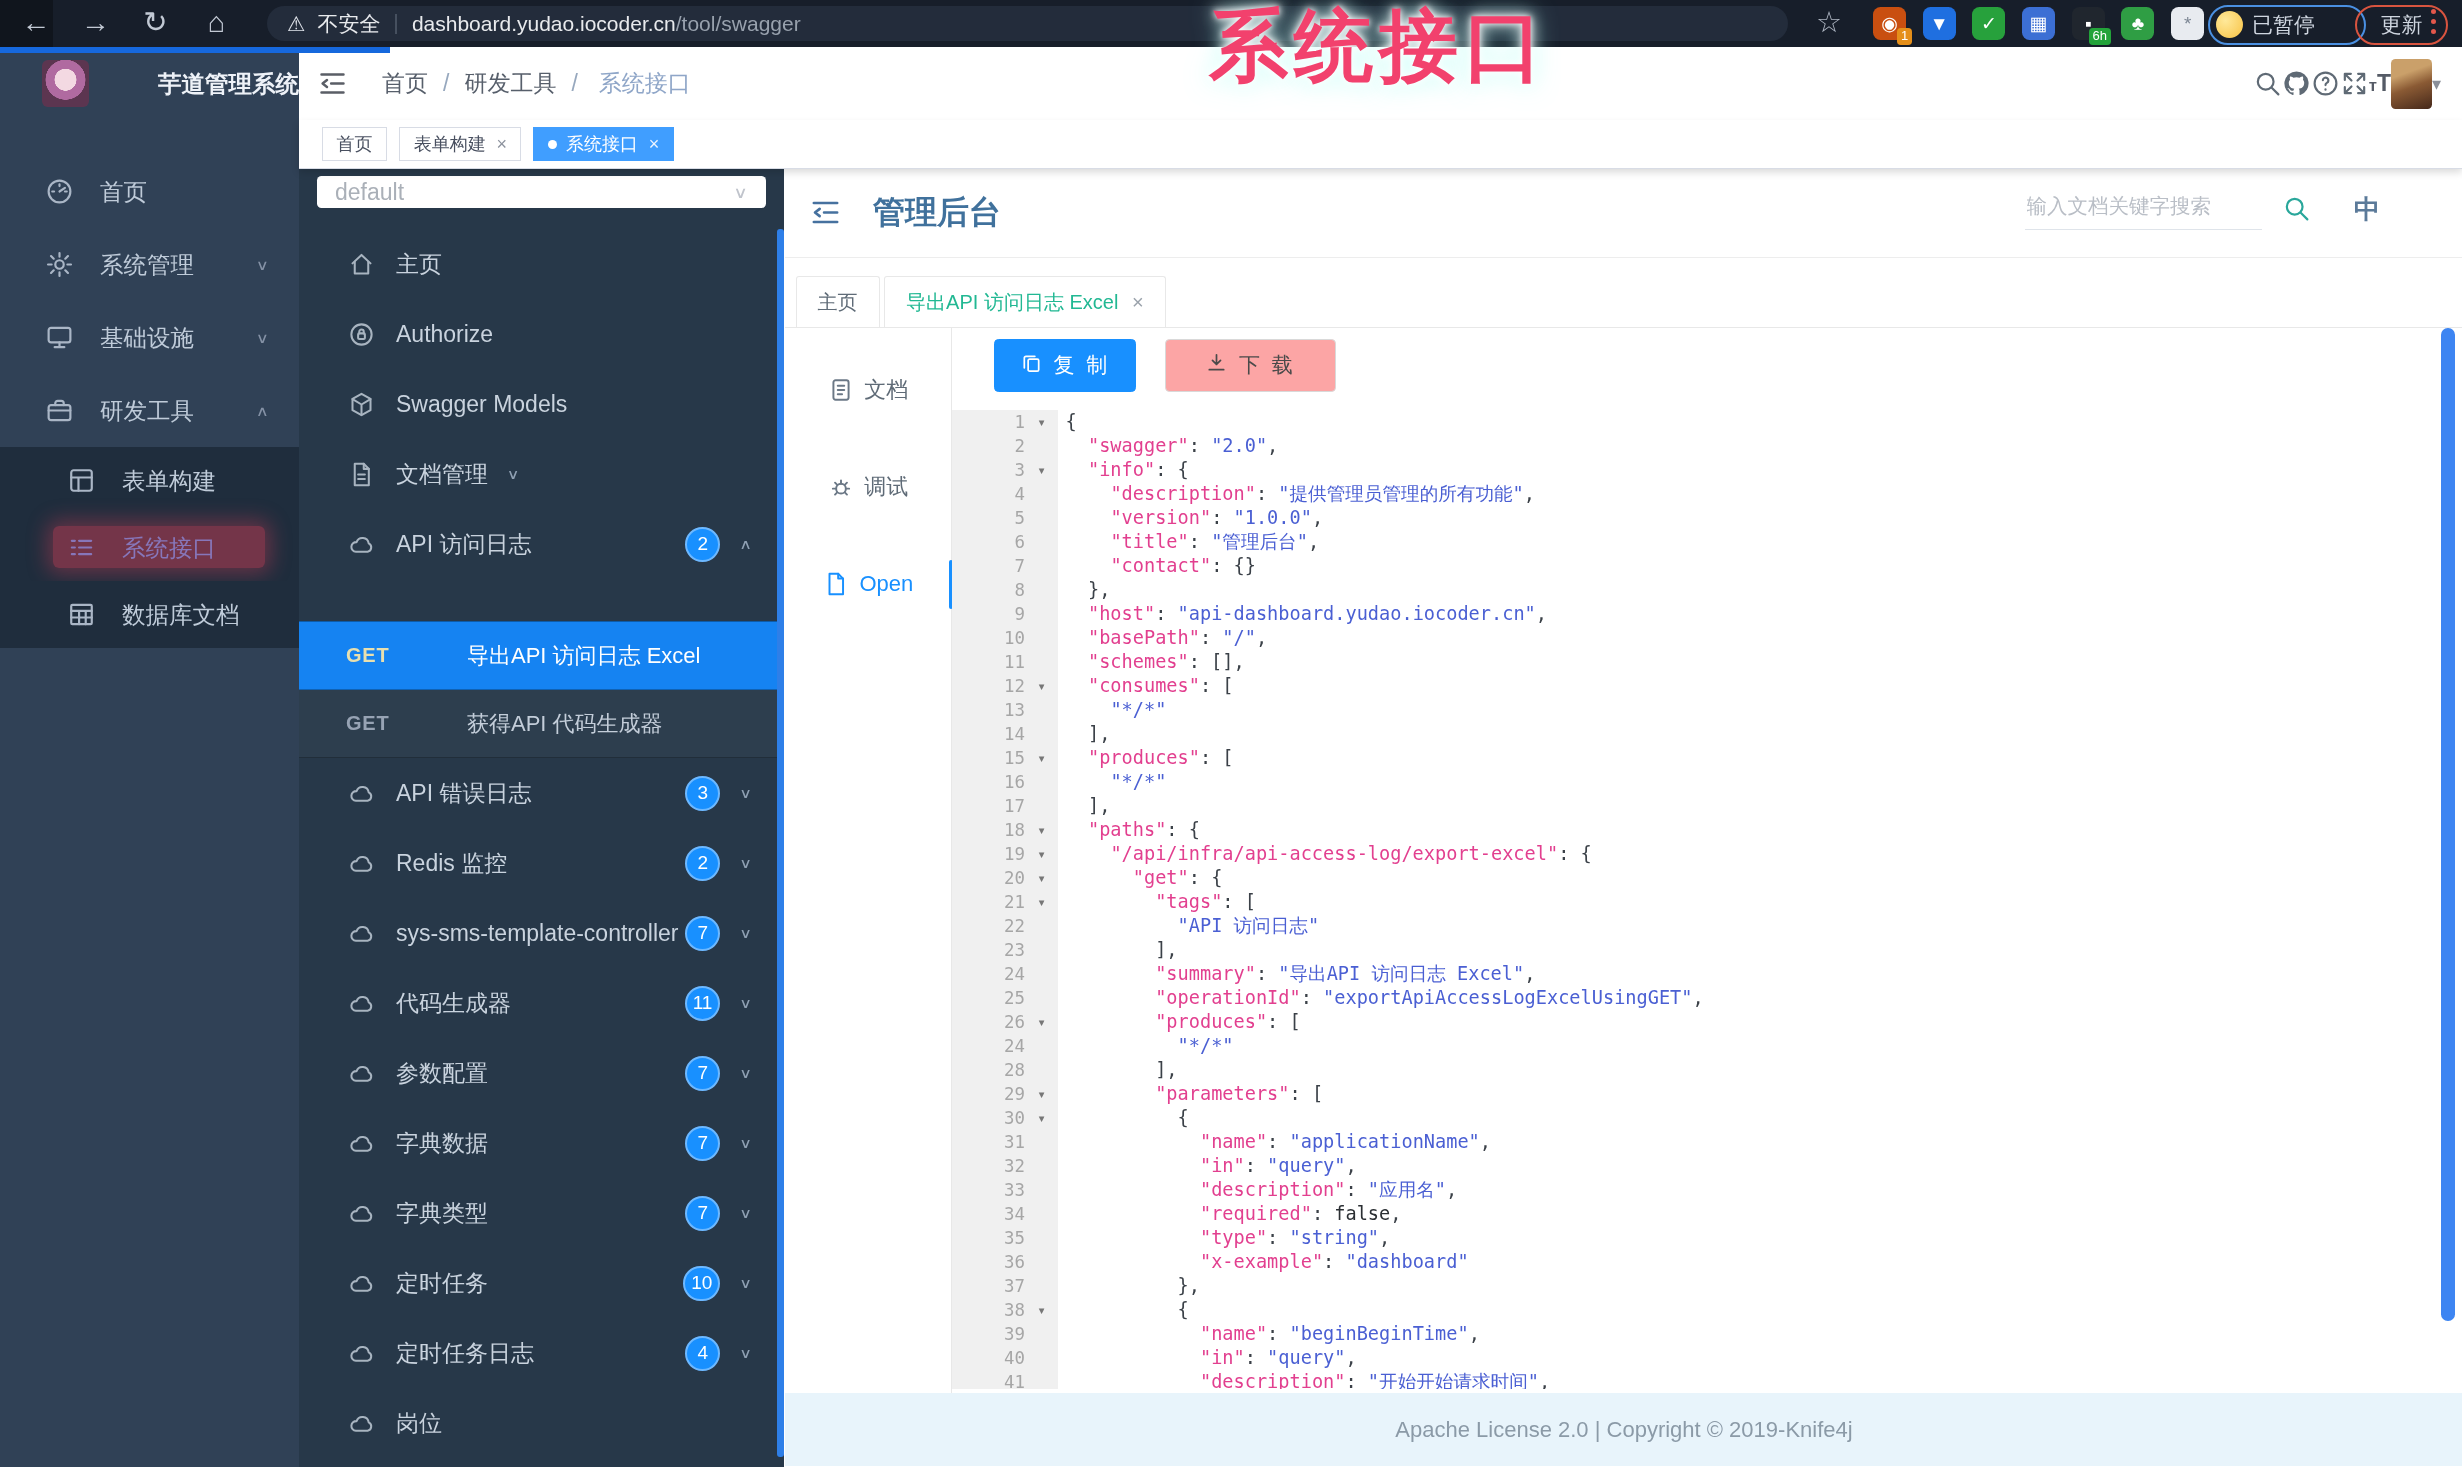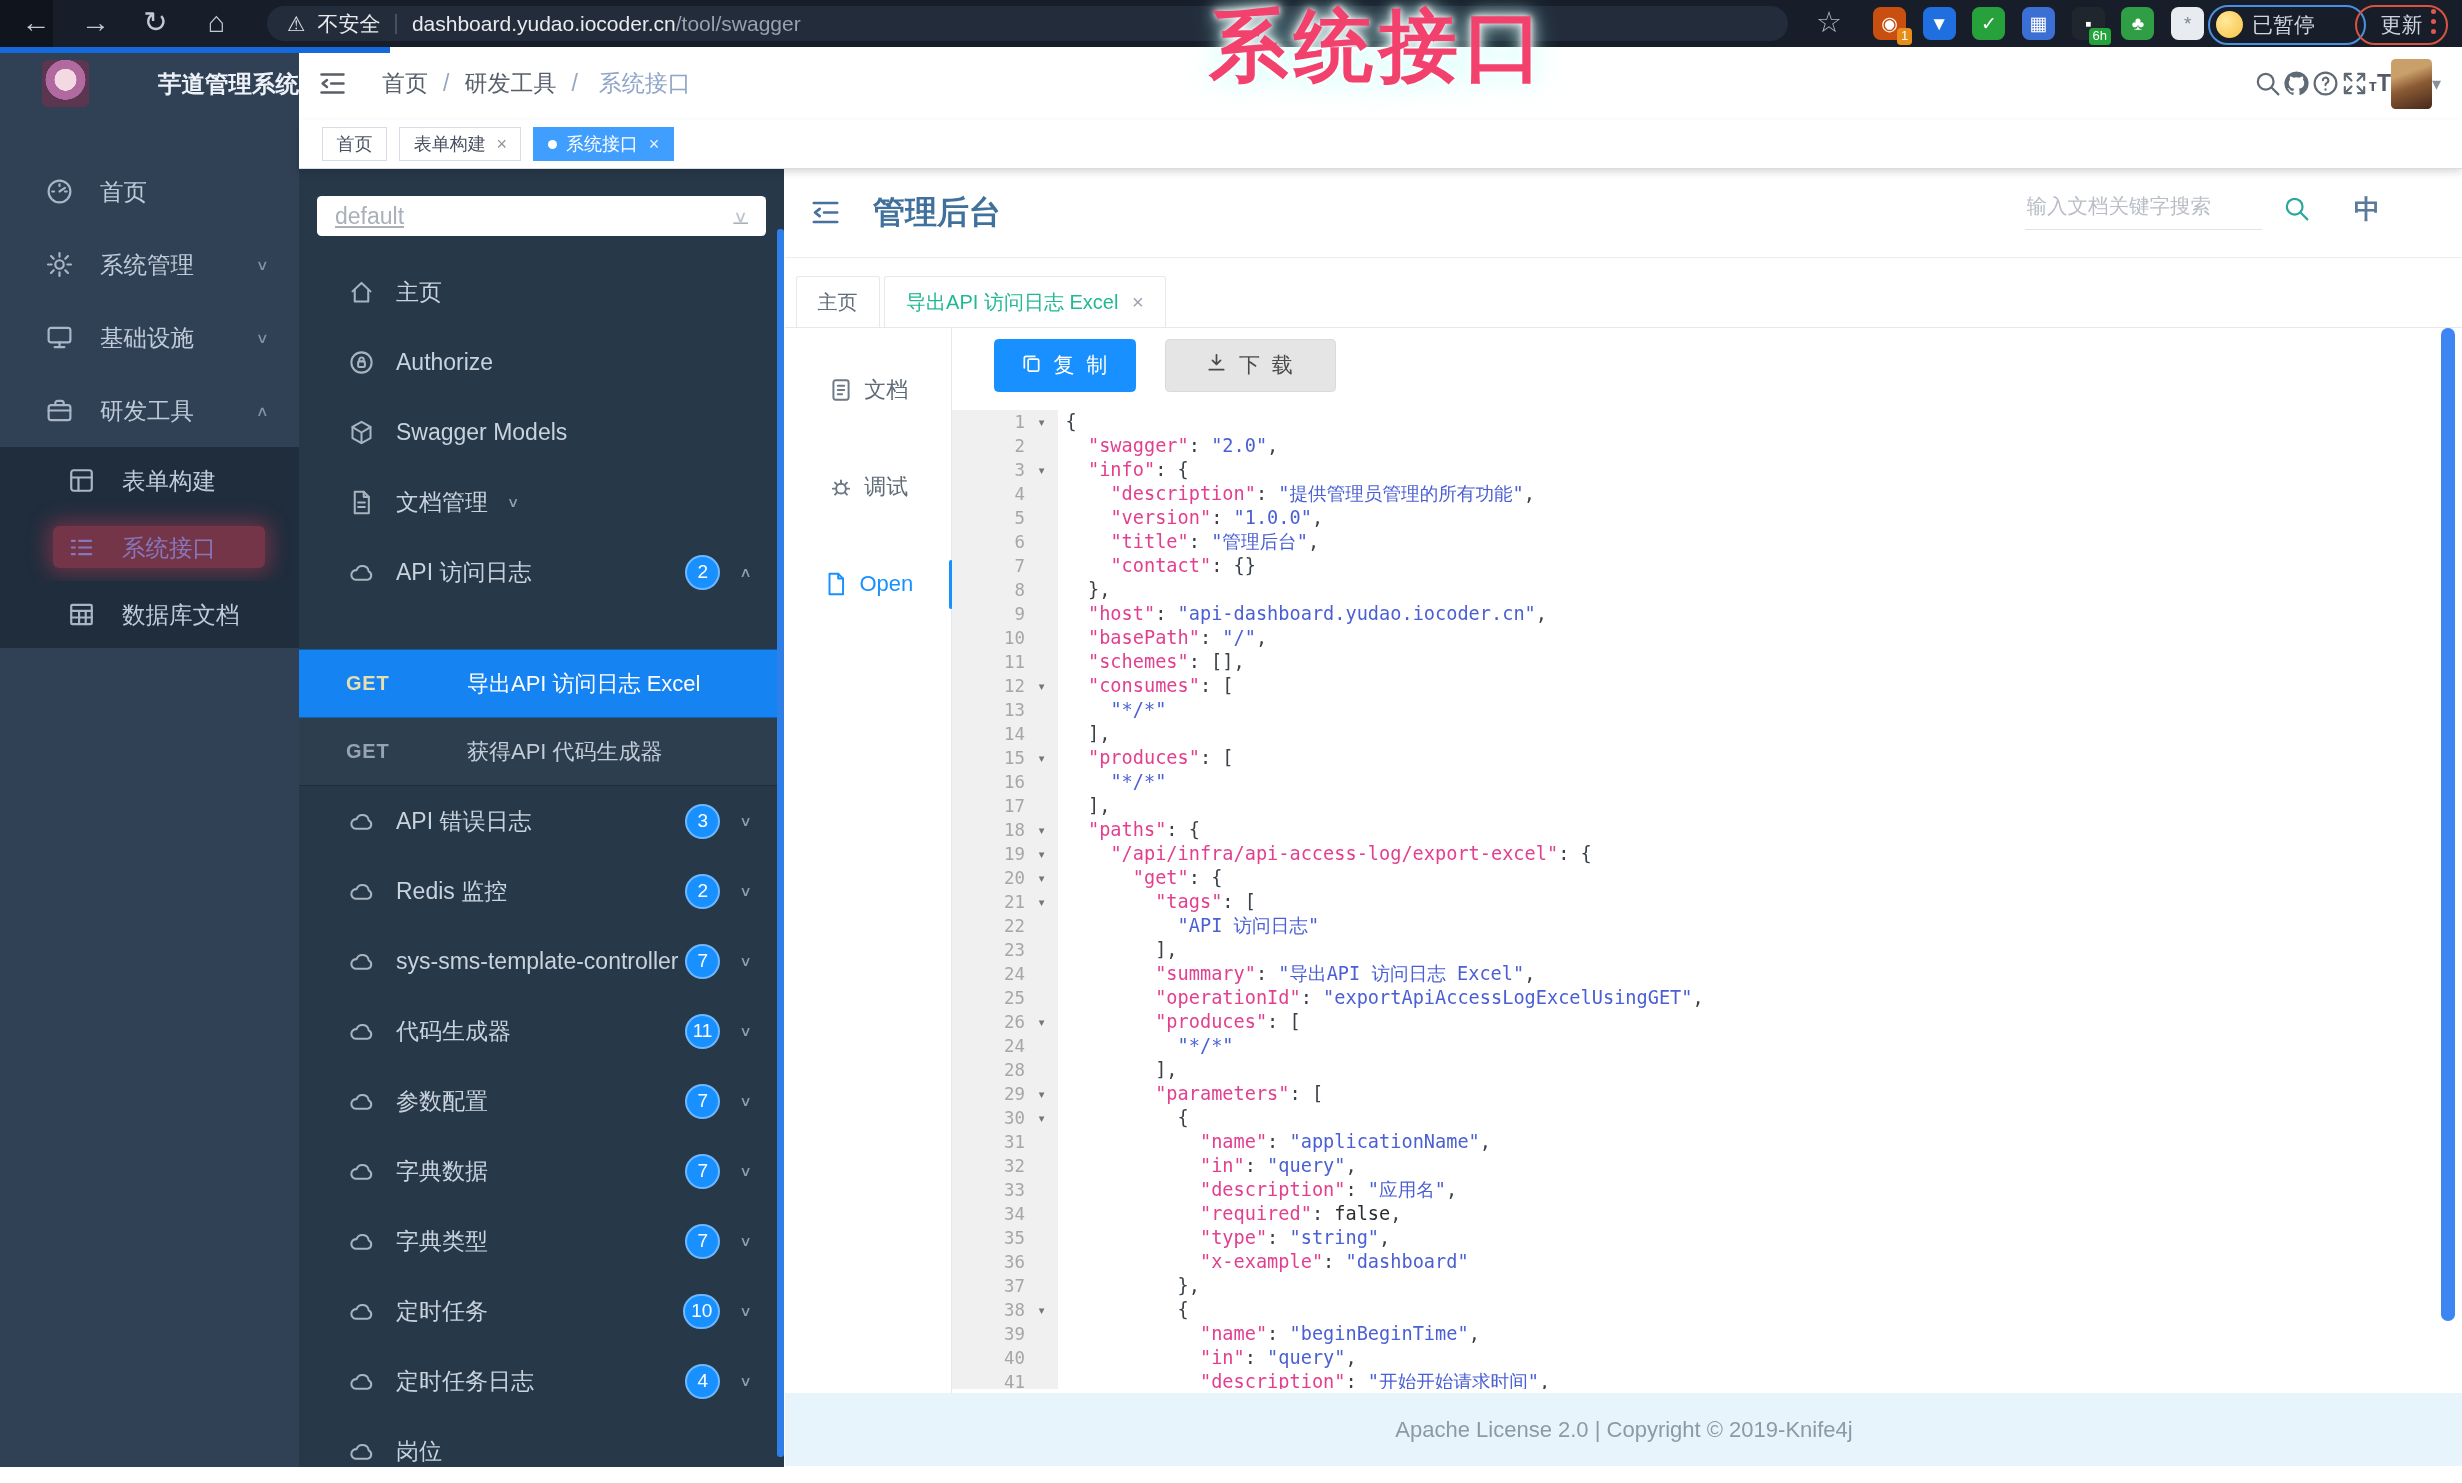--- a/index.html
+++ b/index.html
@@ -77,22 +77,22 @@
            display:flex;align-items:center;padding-left:23px;gap:12px;z-index:3;box-sizing:border-box;}
   .tag{display:flex;align-items:center;height:32px;padding:0 13.6px;border:0.8px solid #d8dce5;background:#fff;
        color:#495060;font-size:18px;}
   .tag .dot{width:9px;height:9px;border-radius:50%;background:#fff;margin-right:9px;}
   .tag .x{margin-left:10.6px;font-size:18px;color:#8d939e;}
   .tag.active{background:#409eff;border-color:#409eff;color:#fff;}
   .tag.active .x{color:#eef5ff;}
 
   
   .sw-panel{position:absolute;left:299px;top:168px;width:485px;height:1299px;background:#273849;overflow:hidden;}
-  .sw-select{position:relative;margin:28px 18px 0;height:40px;background:#fff;border-radius:4.5px;
-             display:flex;align-items:center;padding:0 18px;font-size:23px;color:#aab0b8;text-decoration:underline;}
+  .sw-select{position:relative;margin:8px 18px 0;height:32px;background:#fff;border-radius:4.5px;
+             display:flex;align-items:center;padding:0 18px;font-size:23px;color:#aab0b8;}
   .sw-select .ch{margin-left:auto;color:#c0c4cc;font-size:20px;transform:scaleY(.8);}
   .sw-menu{margin-top:21px;}
   .sw-item{display:flex;align-items:center;height:70px;padding:0 27px 0 49px;color:#c9d3de;font-size:23px;}
   .sw-ic{width:27px;height:27px;margin-right:21px;color:#a8b4c0;flex:0 0 auto;}
   .sw-ic svg{width:27px;height:27px;}
   .sw-badge{margin-left:auto;min-width:35px;height:35px;border-radius:17.4px;background:#1890ff;
             border:2.3px solid #6db8ff;color:#fff;font-size:19px;display:flex;align-items:center;
             justify-content:center;box-sizing:border-box;padding:0 6px;}
   .sw-ch{margin-left:13.6px;font-size:17.4px;color:#8fa0b3;transform:scaleY(.8);width:23px;text-align:center;}
   .sw-api{display:flex;align-items:center;height:67px;padding:0 27px 0 47px;font-size:22px;
@@ -135,21 +135,21 @@
   .sn-item.active{color:#1890ff;}
   .sn-item.active .sn-ic{color:#1890ff;}
   .sn-bar{position:absolute;right:-2.3px;top:24px;width:4.5px;height:49px;background:#1890ff;border-radius:2.3px;}
 
   .editor-col{flex:1;position:relative;}
   .toolbar{display:flex;gap:29px;margin:10.6px 0 0 42px;}
   .btn{display:flex;align-items:center;justify-content:center;height:53px;border-radius:4.5px;
        font-size:21px;letter-spacing:3px;gap:10.6px;box-sizing:border-box;}
   .btn svg{width:23px;height:23px;}
   .btn-copy{width:142px;background:#1890ff;color:#fff;border:0.8px solid #1890ff;}
-  .btn-down{width:171px;background:#e5e5e5;color:#4a4a4a;border:0.8px solid #d9d9d9;}
+  .btn-down{width:171px;background:#fca5a5;color:#4a4a4a;border:0.8px solid #d9d9d9;}
 
   .editor{margin-top:18px;height:979px;overflow:hidden;
           background:linear-gradient(90deg,#f0f0f0 106px,#fff 106px);
           font-family:"DejaVu Sans Mono","Liberation Mono",monospace;font-size:18.6px;}
   .cl{display:flex;height:24px;line-height:24px;white-space:pre;}
   .ln{width:73px;text-align:right;color:#a6a6a6;flex:0 0 auto;font-size:17.4px;}
   .fold{width:33px;text-align:center;color:#777;font-size:14.4px;flex:0 0 auto;}
   .ct{padding-left:7.6px;}
   .tk-k{color:#e23f8f;}
   .tk-s{color:#4a5fd3;}

